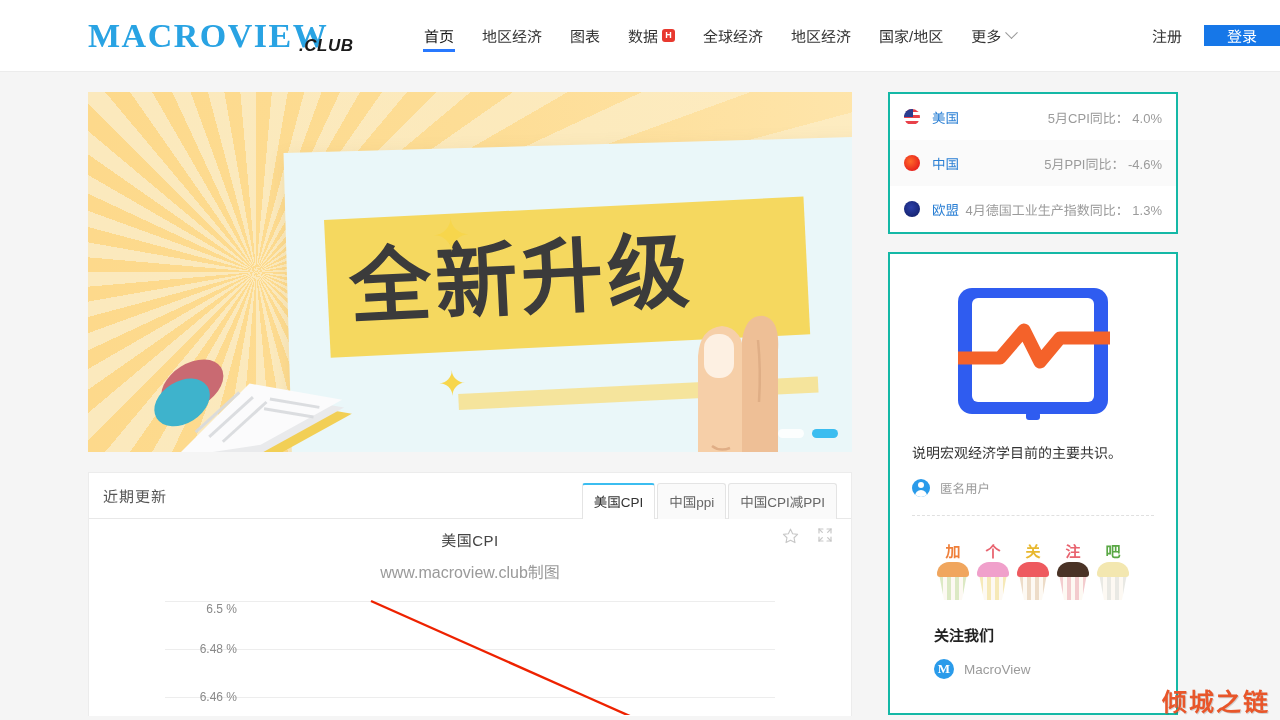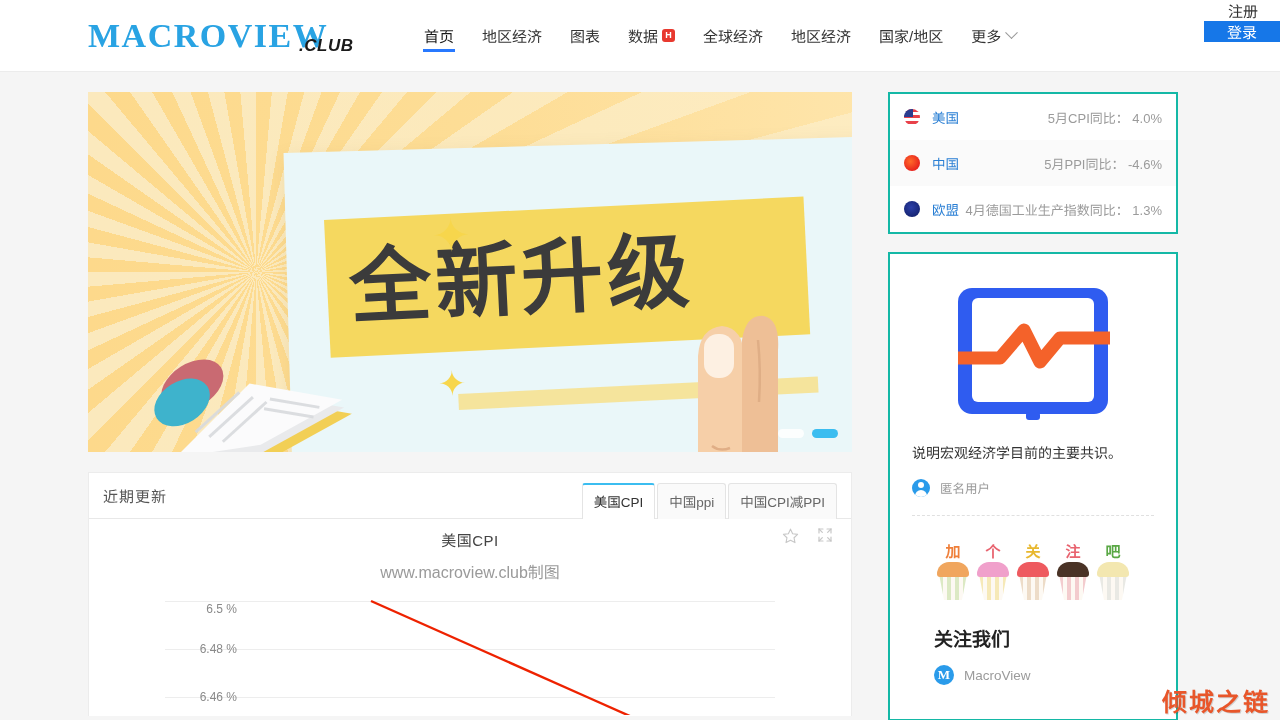--- a/index.html
+++ b/index.html
@@ -49,21 +49,21 @@
     display:inline-block; width:13px; height:13px; margin-left:4px;
     background:#e8392f; border-radius:3px; color:#fff;
     font-size:9px; line-height:13px; text-align:center;
     font-weight:bold; vertical-align:middle;
   }
   .chev{
     display:inline-block; margin-left:6px; width:9px; height:9px;
     border-right:1.6px solid #999; border-bottom:1.6px solid #999;
     transform:rotate(45deg) translate(-2px,-2px);
   }
-  .nav-right{ display:flex; align-items:flex-end; margin-left:auto;flex-direction:column; }
+  .nav-right{ display:flex; align-items:center; margin-left:auto; }
   .nav-register{
     display:flex; align-items:center; padding:0 22px;
     font-size:15px; color:#333; cursor:pointer;
   }
   .nav-login{
     display:flex; align-items:center; justify-content:center;
     width:76px; background:#1677e8; color:#fff; font-size:15px;
     cursor:pointer;
   }
 
@@ -217,21 +217,21 @@
   .cup-body{ position:relative; height:40px; margin-top:2px; }
   .cup-top{
     position:absolute; left:3px; top:0; width:32px; height:15px;
     border-radius:16px 16px 4px 4px;
   }
   .cup-base{
     position:absolute; left:5px; top:12px; width:28px; height:26px;
     clip-path:polygon(0 0,100% 0,82% 100%,18% 100%);
     background:repeating-linear-gradient(90deg,#efe4d6 0 4px,#fbf5ec 4px 8px);
   }
-  .follow-title{ font-size:19px; font-weight:bold; color:#222; }
+  .follow-title{ font-size:15px; font-weight:bold; color:#222; }
   .follow-row{ display:flex; align-items:center; margin-top:14px; }
   .m-badge{
     width:20px; height:20px; border-radius:50%; background:#2a9bea;
     color:#fff; font-size:13px; font-weight:bold; text-align:center;
     line-height:20px; margin-right:10px; flex:none;
     font-family:"Liberation Serif",serif;
   }
   .follow-name{ font-size:13.5px; color:#9b9b9b; }
 
   .watermark{

